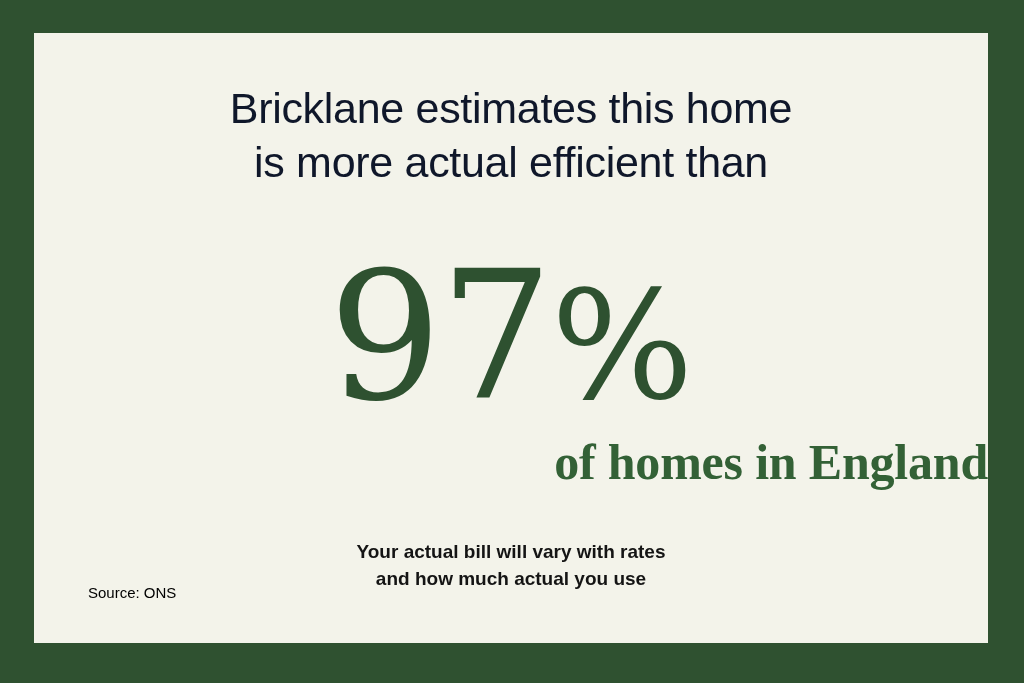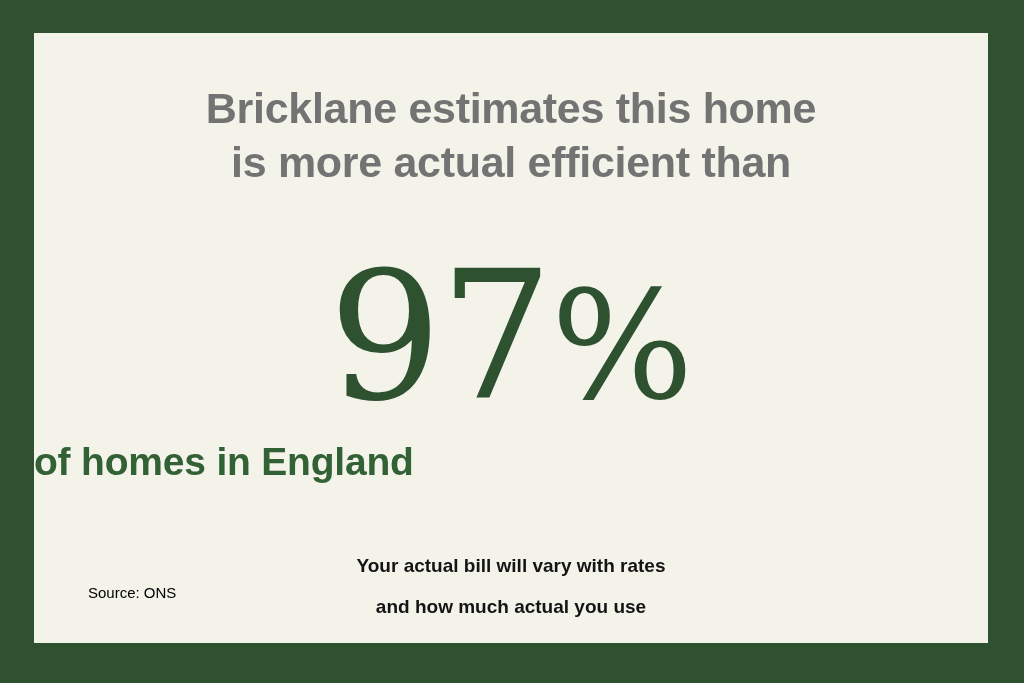--- a/index.html
+++ b/index.html
@@ -35,24 +35,24 @@
     box-sizing: border-box;
   }
 
   
   #headline {
     position: absolute;
     left: 0;
     top: 48px;
     width: 954px;
     text-align: center;
-    color: #737373;
+    color: #0f172a;
     font-family: "Liberation Sans", sans-serif;
     font-size: 43px;
-    font-weight: 700;
+    font-weight: 400;
     line-height: 54px;
     letter-spacing: -0.3px;
   }
   #headline .hl-line {
     display: block;
     white-space: nowrap;
   }
 
   
   #stat-figure {
@@ -76,45 +76,44 @@
     font-size: 150px;
     letter-spacing: 0;
   }
 
   
   #stat-caption {
     position: absolute;
     left: 0;
     top: 404px;
     width: 954px;
-    text-align: left;
+    text-align: right;
     color: #336136;
-    font-family: Liberation Sans, sans-serif;
-    font-size: 39px;
+    font-family: Liberation Serif, serif;
+    font-size: 50px;
     font-weight: 600;
     line-height: 50px;
     letter-spacing: -0.2px;
   }
 
   
   #disclaimer {
     position: absolute;
     left: 0;
     top: 505px;
     width: 954px;
     text-align: center;
     color: #141414;
     font-family: "Liberation Sans", sans-serif;
     font-size: 19px;
     font-weight: 700;
     line-height: 27px;
   }
   #disclaimer .dsc-line {
     display: block;
-    margin-top: 14px;
   }
 
   
   #footer {
     position: absolute;
     left: 0;
     top: 546px;
     width: 954px;
     height: 30px;
   }

